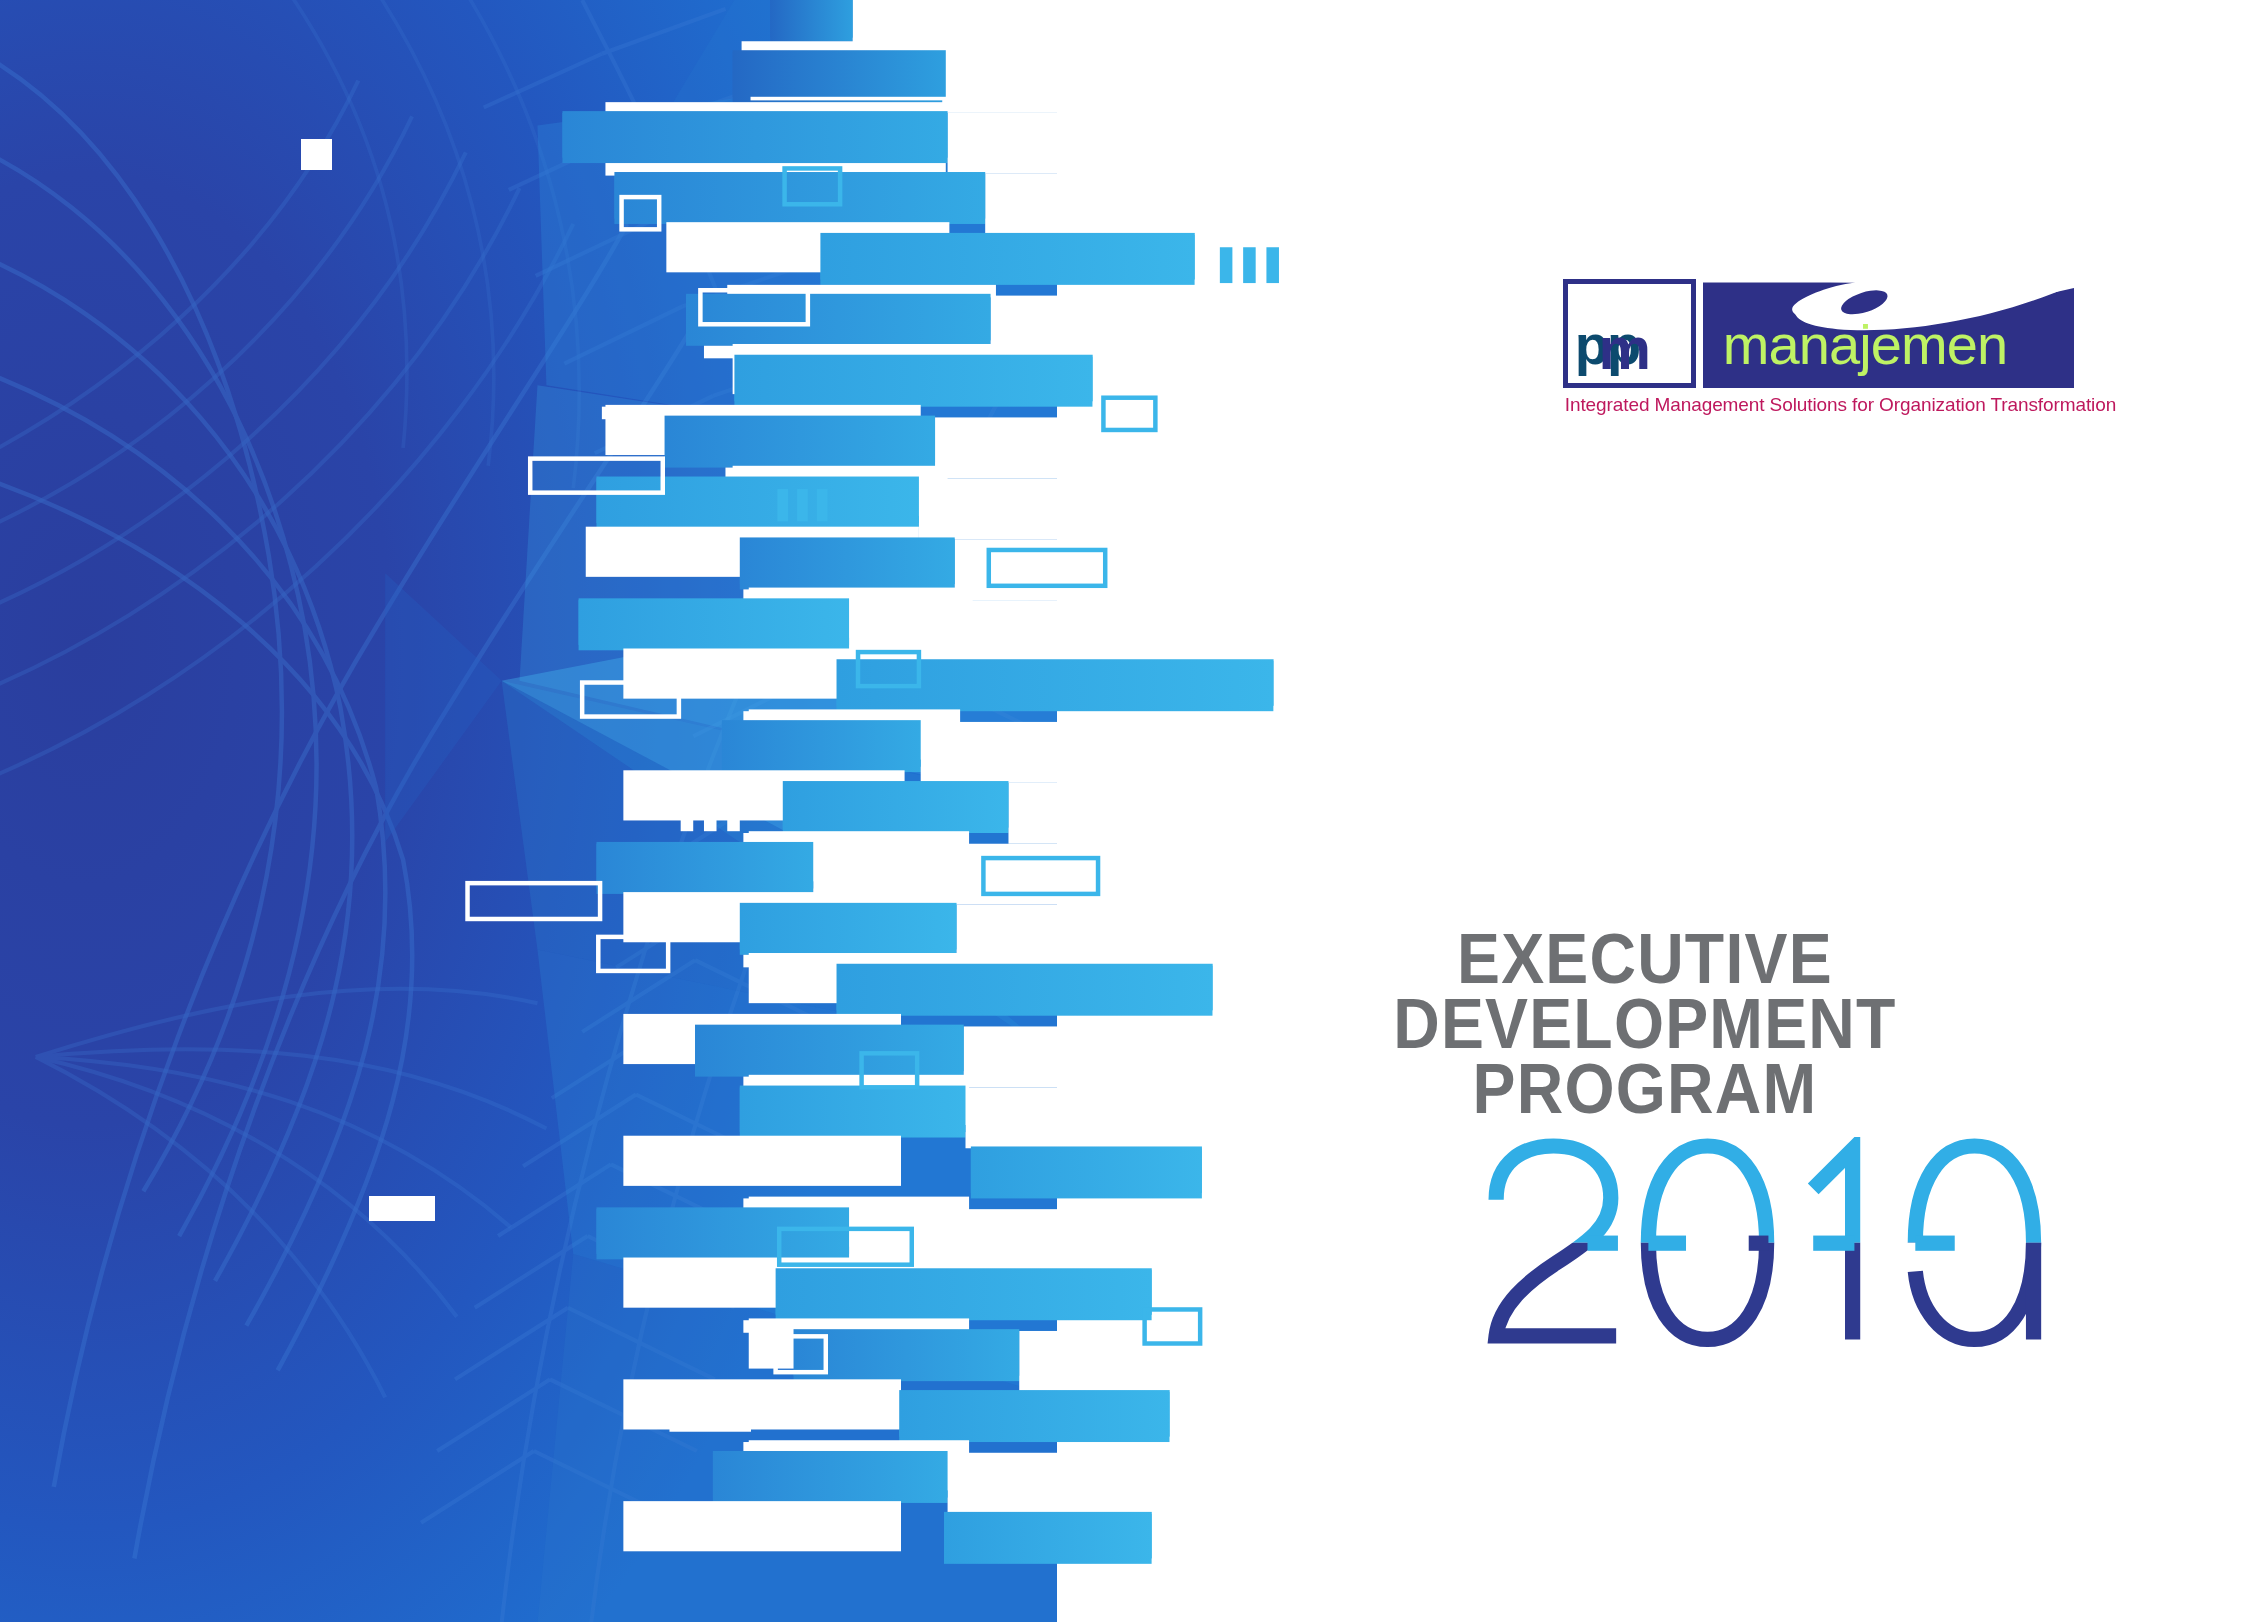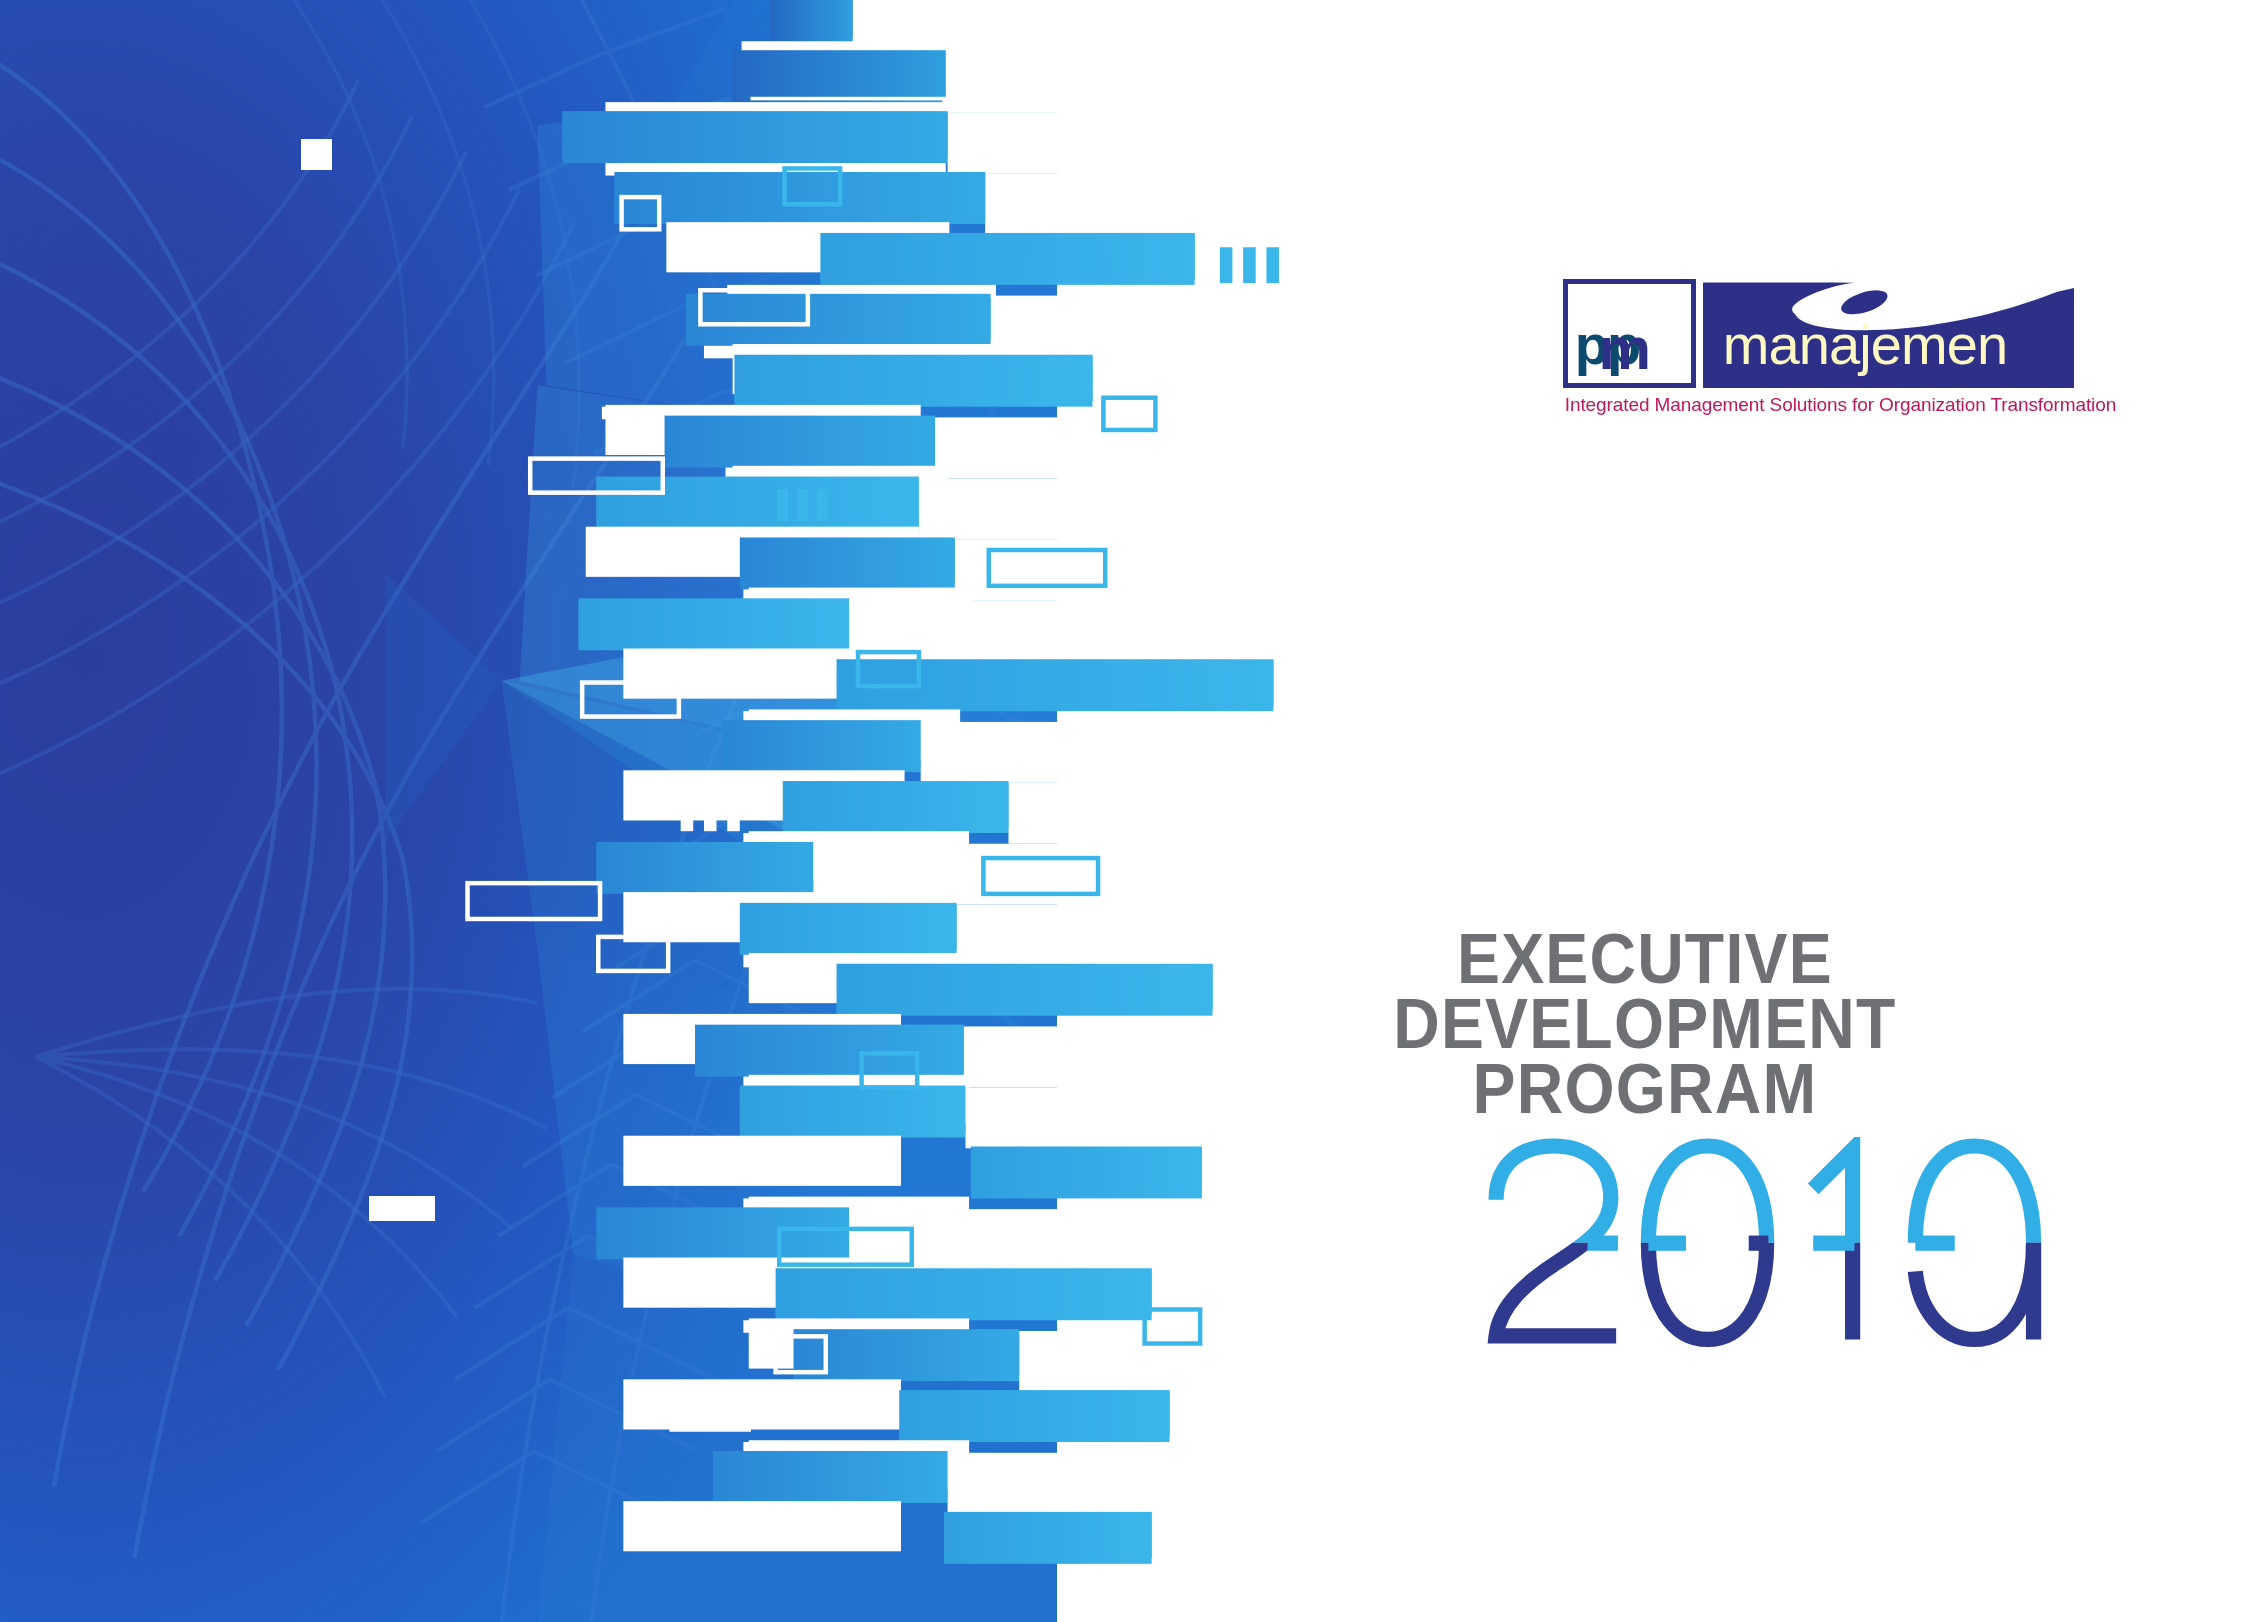--- a/index.html
+++ b/index.html
@@ -63,21 +63,21 @@
     line-height:1;
   }
   .logo-word{
     position:absolute;left:140px;top:0;width:371px;height:109px;
     background:#2e3087;overflow:hidden;
   }
   .swoosh{position:absolute;left:0;top:0;width:371px;height:61px;}
   .manajemen{
     position:absolute;left:19.7px;top:38px;
     font-family:"Liberation Sans","DejaVu Sans",sans-serif;
-    font-size:56px;font-weight:400;color:#fef9c3;letter-spacing:-0.9px;
+    font-size:56px;font-weight:400;color:#bef264;letter-spacing:-0.9px;
     line-height:1;
   }
   .logo-tagline{
     position:absolute;left:1.8px;top:115px;width:507px;
     font-family:"Liberation Sans","DejaVu Sans",sans-serif;
     font-size:19px;font-weight:400;color:#be185d;
     letter-spacing:-0.1px;white-space:nowrap;text-align:center;
   }
 
   

